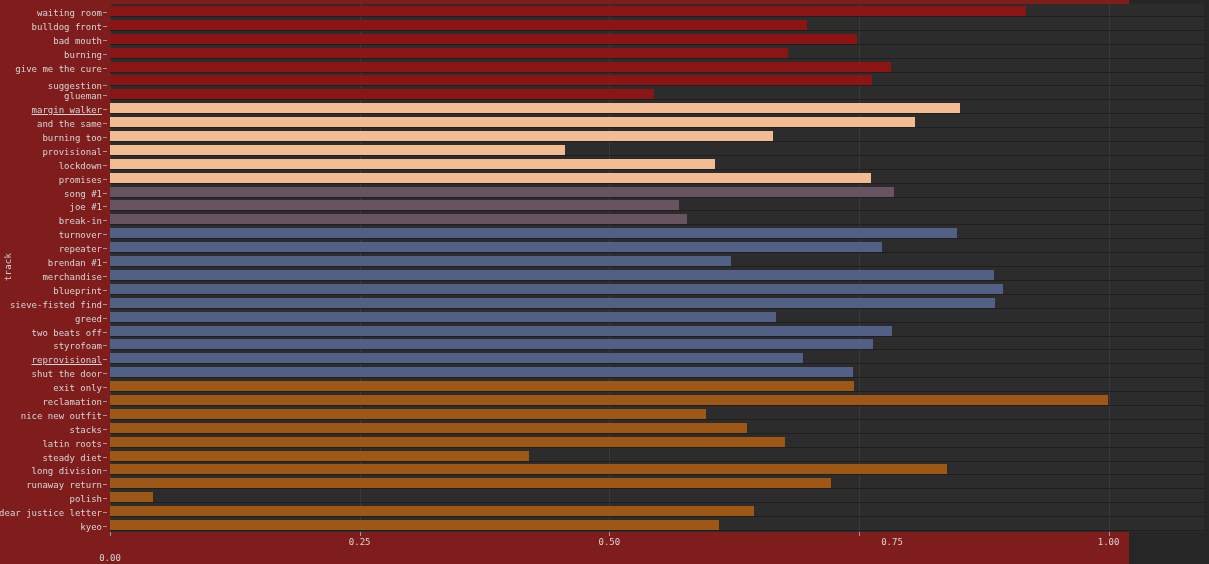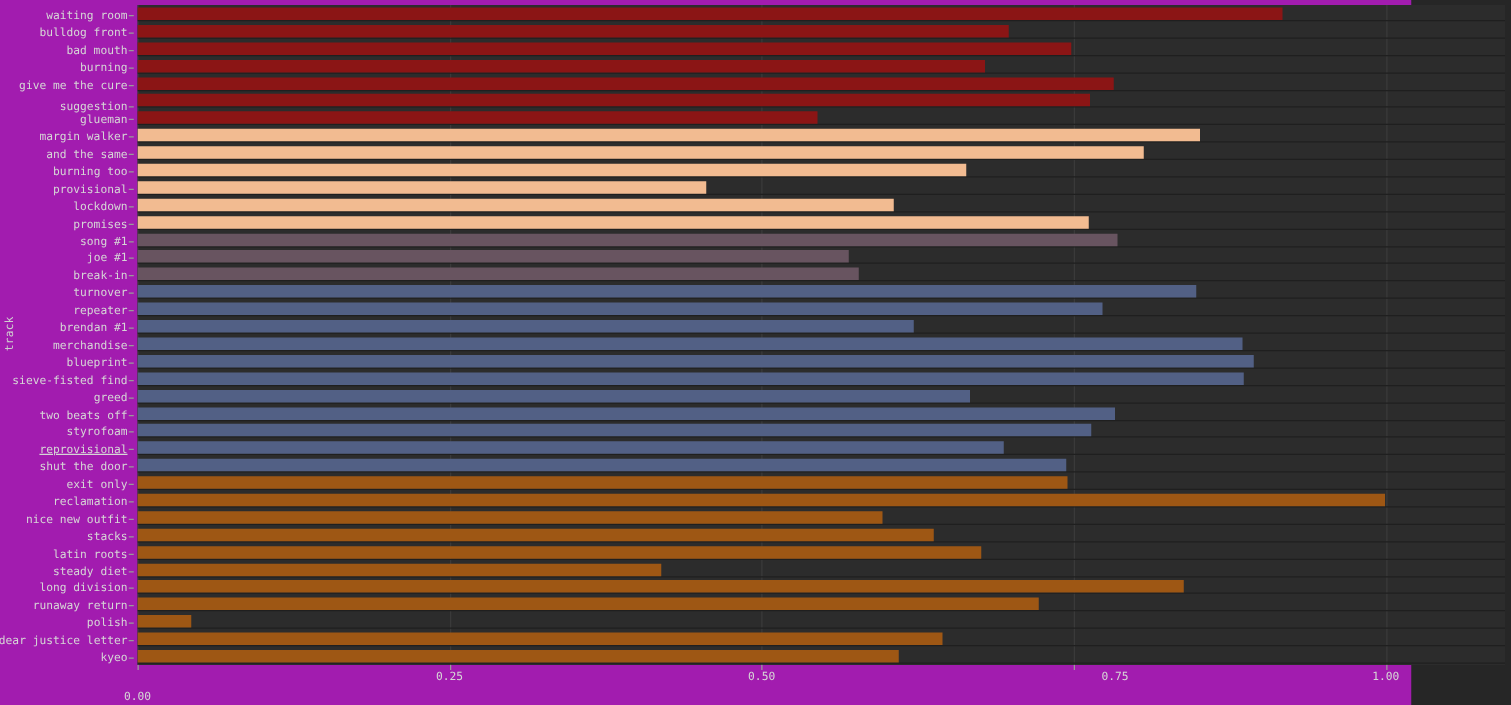--- a/index.html
+++ b/index.html
@@ -13,21 +13,21 @@
     height: 564px;
     overflow: hidden;
     font-family: "DejaVu Sans Mono", "Liberation Mono", monospace;
     color: #d8d8d8;
   }
 
   #figure {
     position: relative;
     width: 1129px;
     height: 564px;
-    background: #a21caf;
+    background: #7f1d1d;
   }
 
   
   #ylabel {
     position: absolute;
     left: 0px;
     top: 0px;
     width: 16px;
     height: 534px;
     display: flex;
@@ -143,21 +143,21 @@
   </div>
 
   <div id="ytick-col">
       <div class="ytick" style="top: 2px;">waiting room<div class="ytick-dash"></div></div>
       <div class="ytick" style="top: 16px;">bulldog front<div class="ytick-dash"></div></div>
       <div class="ytick" style="top: 30px;">bad mouth<div class="ytick-dash"></div></div>
       <div class="ytick" style="top: 44px;">burning<div class="ytick-dash"></div></div>
       <div class="ytick" style="top: 58px;">give me the cure<div class="ytick-dash"></div></div>
       <div class="ytick" style="top: 75px;">suggestion<div class="ytick-dash"></div></div>
       <div class="ytick" style="top: 85px;">glueman<div class="ytick-dash"></div></div>
-      <div class="ytick" style="top: 99px;">margin walker<div class="ytick-dash"></div></div>
+      <div class="ytick" style="top: 99px; text-decoration: underline;">margin walker<div class="ytick-dash"></div></div>
       <div class="ytick" style="top: 113px;">and the same<div class="ytick-dash"></div></div>
       <div class="ytick" style="top: 127px;">burning too<div class="ytick-dash"></div></div>
       <div class="ytick" style="top: 141px;">provisional<div class="ytick-dash"></div></div>
       <div class="ytick" style="top: 155px;">lockdown<div class="ytick-dash"></div></div>
       <div class="ytick" style="top: 169px;">promises<div class="ytick-dash"></div></div>
       <div class="ytick" style="top: 183px;">song #1<div class="ytick-dash"></div></div>
       <div class="ytick" style="top: 196px;">joe #1<div class="ytick-dash"></div></div>
       <div class="ytick" style="top: 210px;">break-in<div class="ytick-dash"></div></div>
       <div class="ytick" style="top: 224px;">turnover<div class="ytick-dash"></div></div>
       <div class="ytick" style="top: 238px;">repeater<div class="ytick-dash"></div></div>

